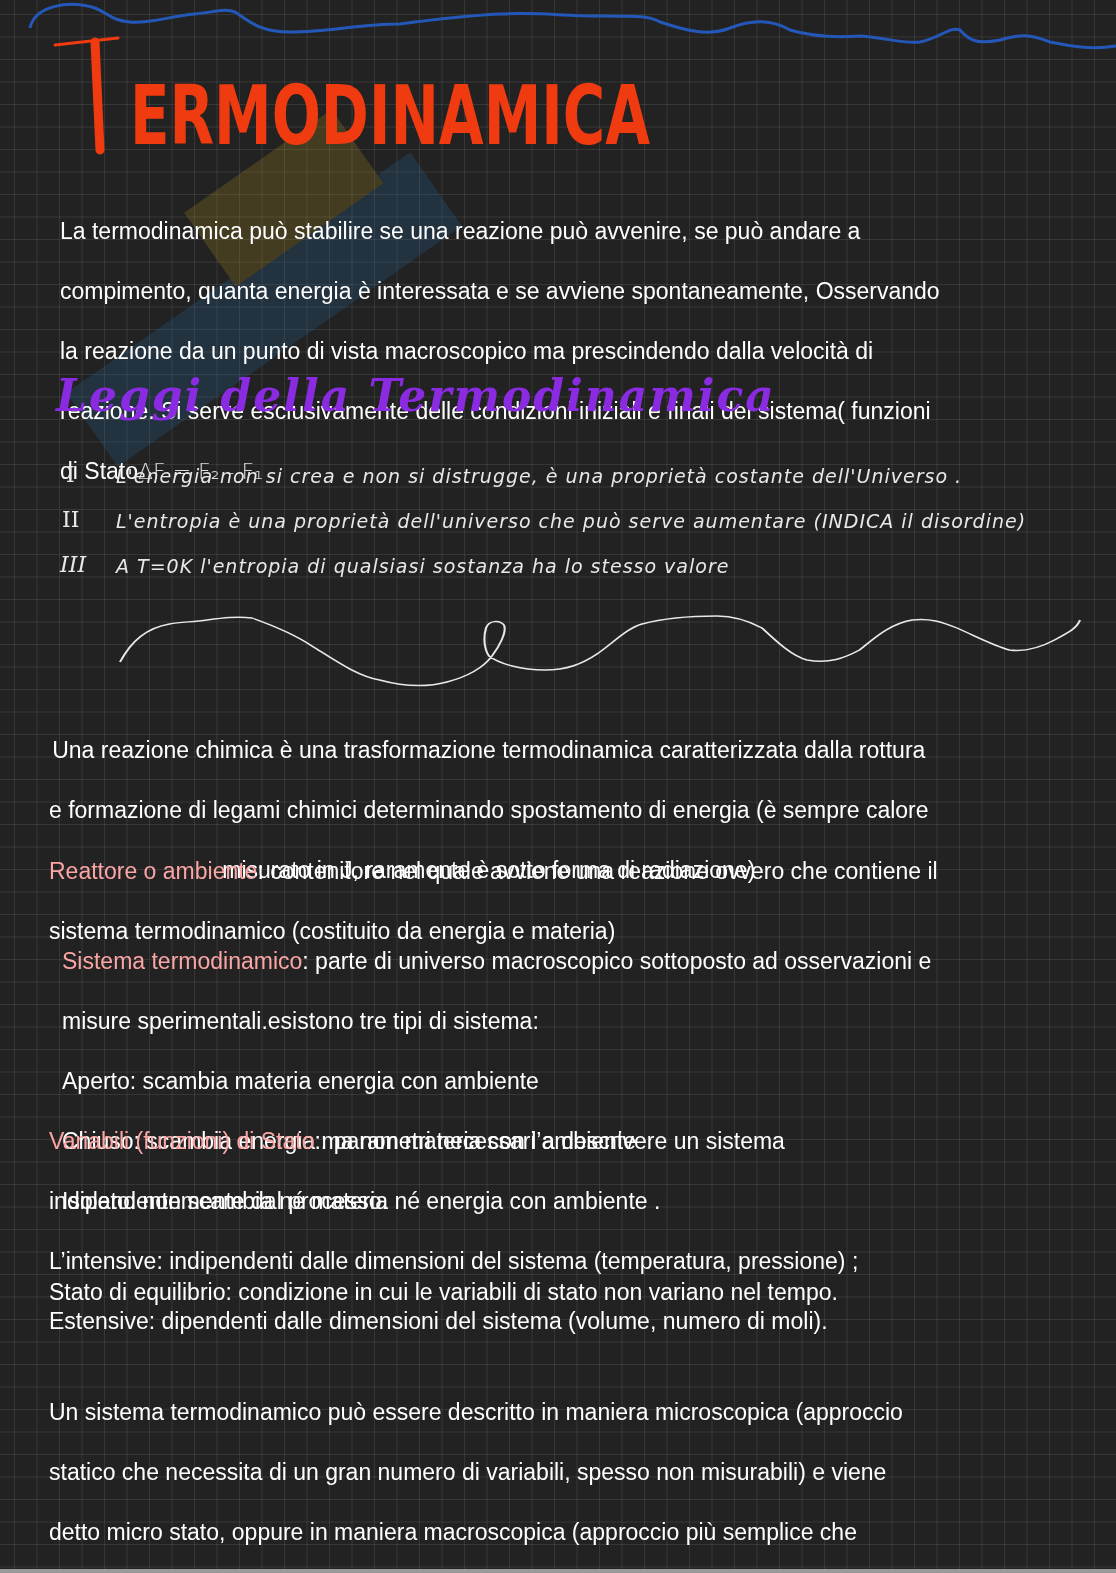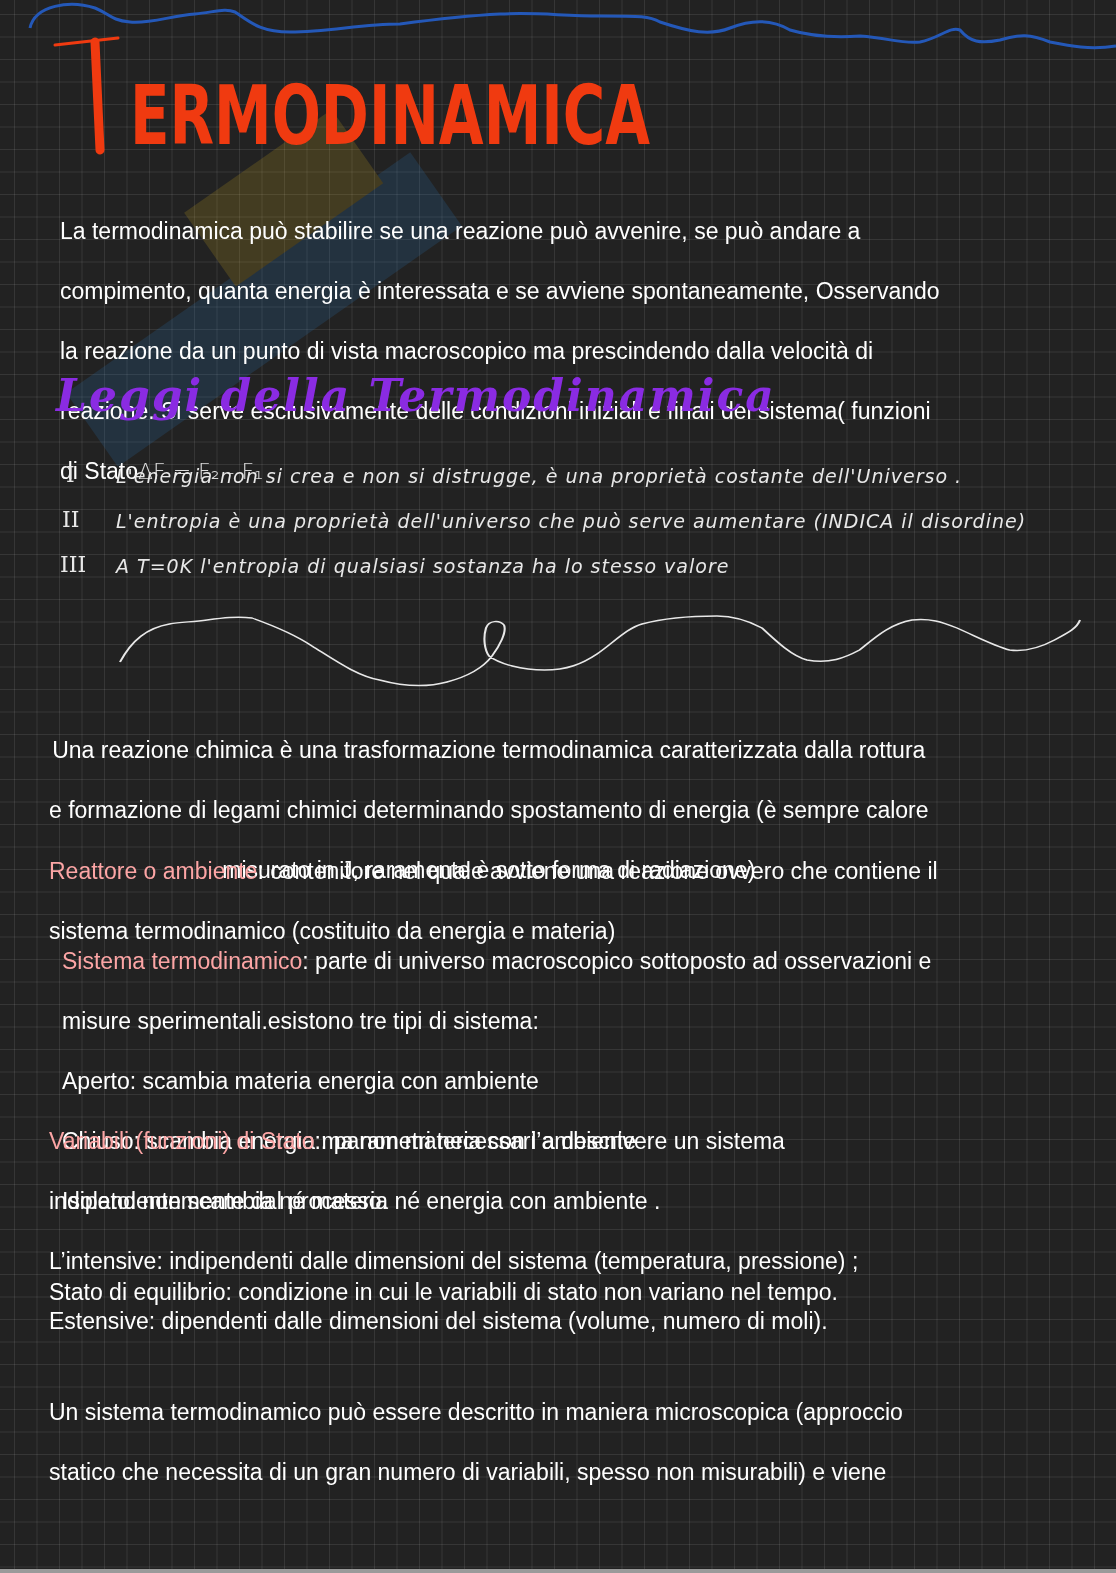--- a/index.html
+++ b/index.html
@@ -65,21 +65,21 @@
   <div>reazione. Si serve esclusivamente delle condizioni iniziali e finali del sistema( funzioni</div>
   <div><span>di Stato</span><span class="formula">∆F = F₂ - F₁</span></div>
 </div>
 
 <div class="legg">Leggi della Termodinamica</div>
 
 <div class="numeral" style="left:66px; top:462px;">I</div>
 <div class="hand" style="left:116px; top:465px;">L'energia non si crea e non si distrugge, è una proprietà costante dell'Universo .</div>
 <div class="numeral" style="left:62px; top:507px;">II</div>
 <div class="hand" style="left:116px; top:510px;">L'entropia è una proprietà dell'universo che può serve aumentare (INDICA il disordine)</div>
-<div class="numeral" style="left:60px; top:552px;">III</div>
+<div class="numeral" style="left:60px; top:552px;font-style:italic;">III</div>
 <div class="hand" style="left:116px; top:555px;">A T=0K l'entropia di qualsiasi sostanza ha lo stesso valore</div>
 
 <svg class="abs" style="left:0; top:600px;" width="1116" height="100">
   <path d="M72,62 C80,40 90,28 105,24 C112,22 120,22 130,20 C140,18 150,16 160,18 C175,26 190,36 200,46 C215,60 230,76 245,80 C260,86 275,88 290,82 C305,76 315,66 320,56 C325,46 330,32 328,25 C325,20 318,20 316,28 C314,38 315,50 318,56 C325,64 340,70 355,70 C370,70 380,64 390,54 C400,44 410,28 420,24 C435,18 450,16 470,16 C480,16 490,20 500,28 C510,42 520,56 530,60 C545,64 555,58 565,50 C575,38 585,24 600,20 C612,18 620,22 630,28 C645,38 655,46 665,50 C675,52 685,48 695,40 C705,32 710,28 712,20" transform="translate(12,0) scale(1.5,1)" stroke="#e8e8e8" stroke-width="1.4" fill="none"></path>
 </svg>
 
 <div class="para" style="left:49px; top:705px;text-align:center;">
   <div>Una reazione chimica è una trasformazione termodinamica caratterizzata dalla rottura</div>
   <div>e formazione di legami chimici determinando spostamento di energia (è sempre calore</div>
   <div>misurato in J, raramente è sotto forma di radiazione)</div>
@@ -103,16 +103,17 @@
   <div>indipendentemente dal processo.</div>
   <div>L’intensive: indipendenti dalle dimensioni del sistema (temperatura, pressione) ;</div>
   <div>Estensive: dipendenti dalle dimensioni del sistema (volume, numero di moli).</div>
 </div>
 
 <div class="para" style="left:49px; top:1277px;">Stato di equilibrio: condizione in cui le variabili di stato non variano nel tempo.</div>
 
 <div class="para" style="left:49px; top:1367px;">
   <div>Un sistema termodinamico può essere descritto in maniera microscopica (approccio</div>
   <div>statico che necessita di un gran numero di variabili, spesso non misurabili) e viene</div>
+  <div>detto micro stato, oppure in maniera macroscopica (approccio più semplice che</div>
   
 </div>
 
 <div class="bottom-bar"></div>
 
 </body></html>

